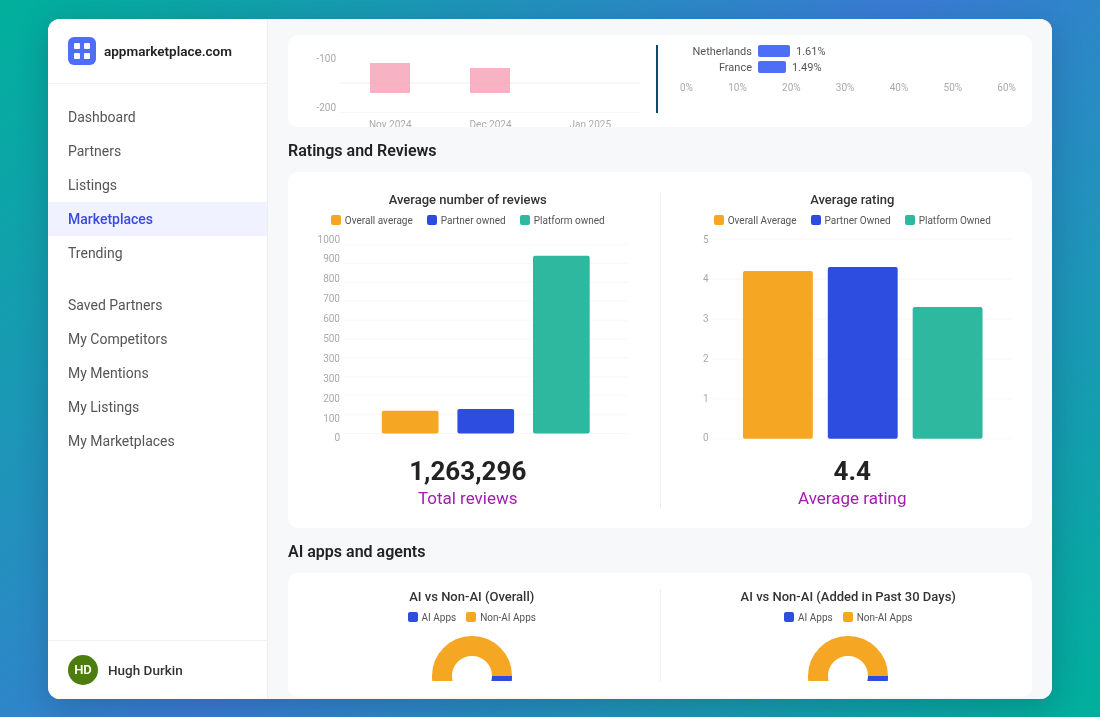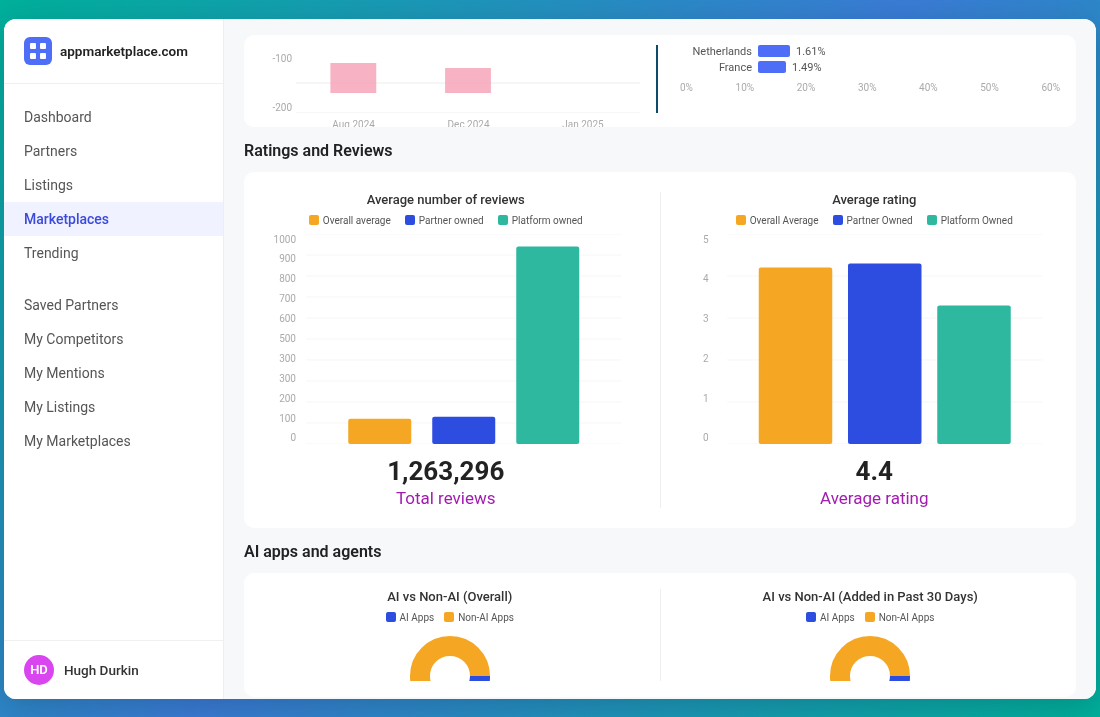--- a/index.html
+++ b/index.html
@@ -7,21 +7,21 @@
       font-family: -apple-system, BlinkMacSystemFont, 'Segoe UI', Roboto, sans-serif;
       background: linear-gradient(135deg, #00b09b, #3a7bd5, #00b09b);
       width: 1100px;
       height: 717px;
       overflow: hidden;
       display: flex;
       align-items: center;
       justify-content: center;
     }
     .app-container {
-      width: 1092px;
+      width: 1004px;
       height: 680px;
       background: #fff;
       border-radius: 12px;
       display: flex;
       overflow: hidden;
       box-shadow: 0 8px 32px rgba(0,0,0,0.18);
     }
     
     .sidebar {
       width: 220px;
@@ -78,21 +78,21 @@
       display: flex;
       align-items: center;
       gap: 10px;
       padding: 14px 20px;
       border-top: 1px solid #f0f0f0;
     }
     .user-avatar {
       width: 30px;
       height: 30px;
       border-radius: 50%;
-      background: #d946ef;
+      background: #4d7c0f;
       display: flex;
       align-items: center;
       justify-content: center;
       font-size: 13px;
       color: #fff;
       font-weight: 600;
     }
     .user-name { font-size: 13.5px; color: #333; font-weight: 500; }
     
     .main-content {
@@ -247,21 +247,21 @@
           </div>
           <div style="flex:1; position:relative; height:60px;">
             <svg width="100%" height="100%" viewBox="0 0 300 60" preserveAspectRatio="none">
               <line x1="0" y1="30" x2="300" y2="30" stroke="#eee" stroke-width="1"></line>
               <line x1="0" y1="60" x2="300" y2="60" stroke="#eee" stroke-width="1"></line>
 
               <rect x="30" y="10" width="40" height="30" fill="#f5a0b5" opacity="0.8"></rect>
               <rect x="130" y="15" width="40" height="25" fill="#f5a0b5" opacity="0.8"></rect>
             </svg>
             <div style="display:flex; justify-content:space-around; font-size:10px; color:#aaa; margin-top:2px;">
-              <span>Aug 2024</span>
+              <span>Nov 2024</span>
               <span>Dec 2024</span>
               <span>Jan 2025</span>
             </div>
           </div>
         </div>
       </div>
 
       <div style="flex:1; padding-left:12px;">
         <div style="margin-bottom:6px;">
           <div style="display:flex; align-items:center; gap:6px; font-size:11px; color:#555; margin-bottom:3px;">

